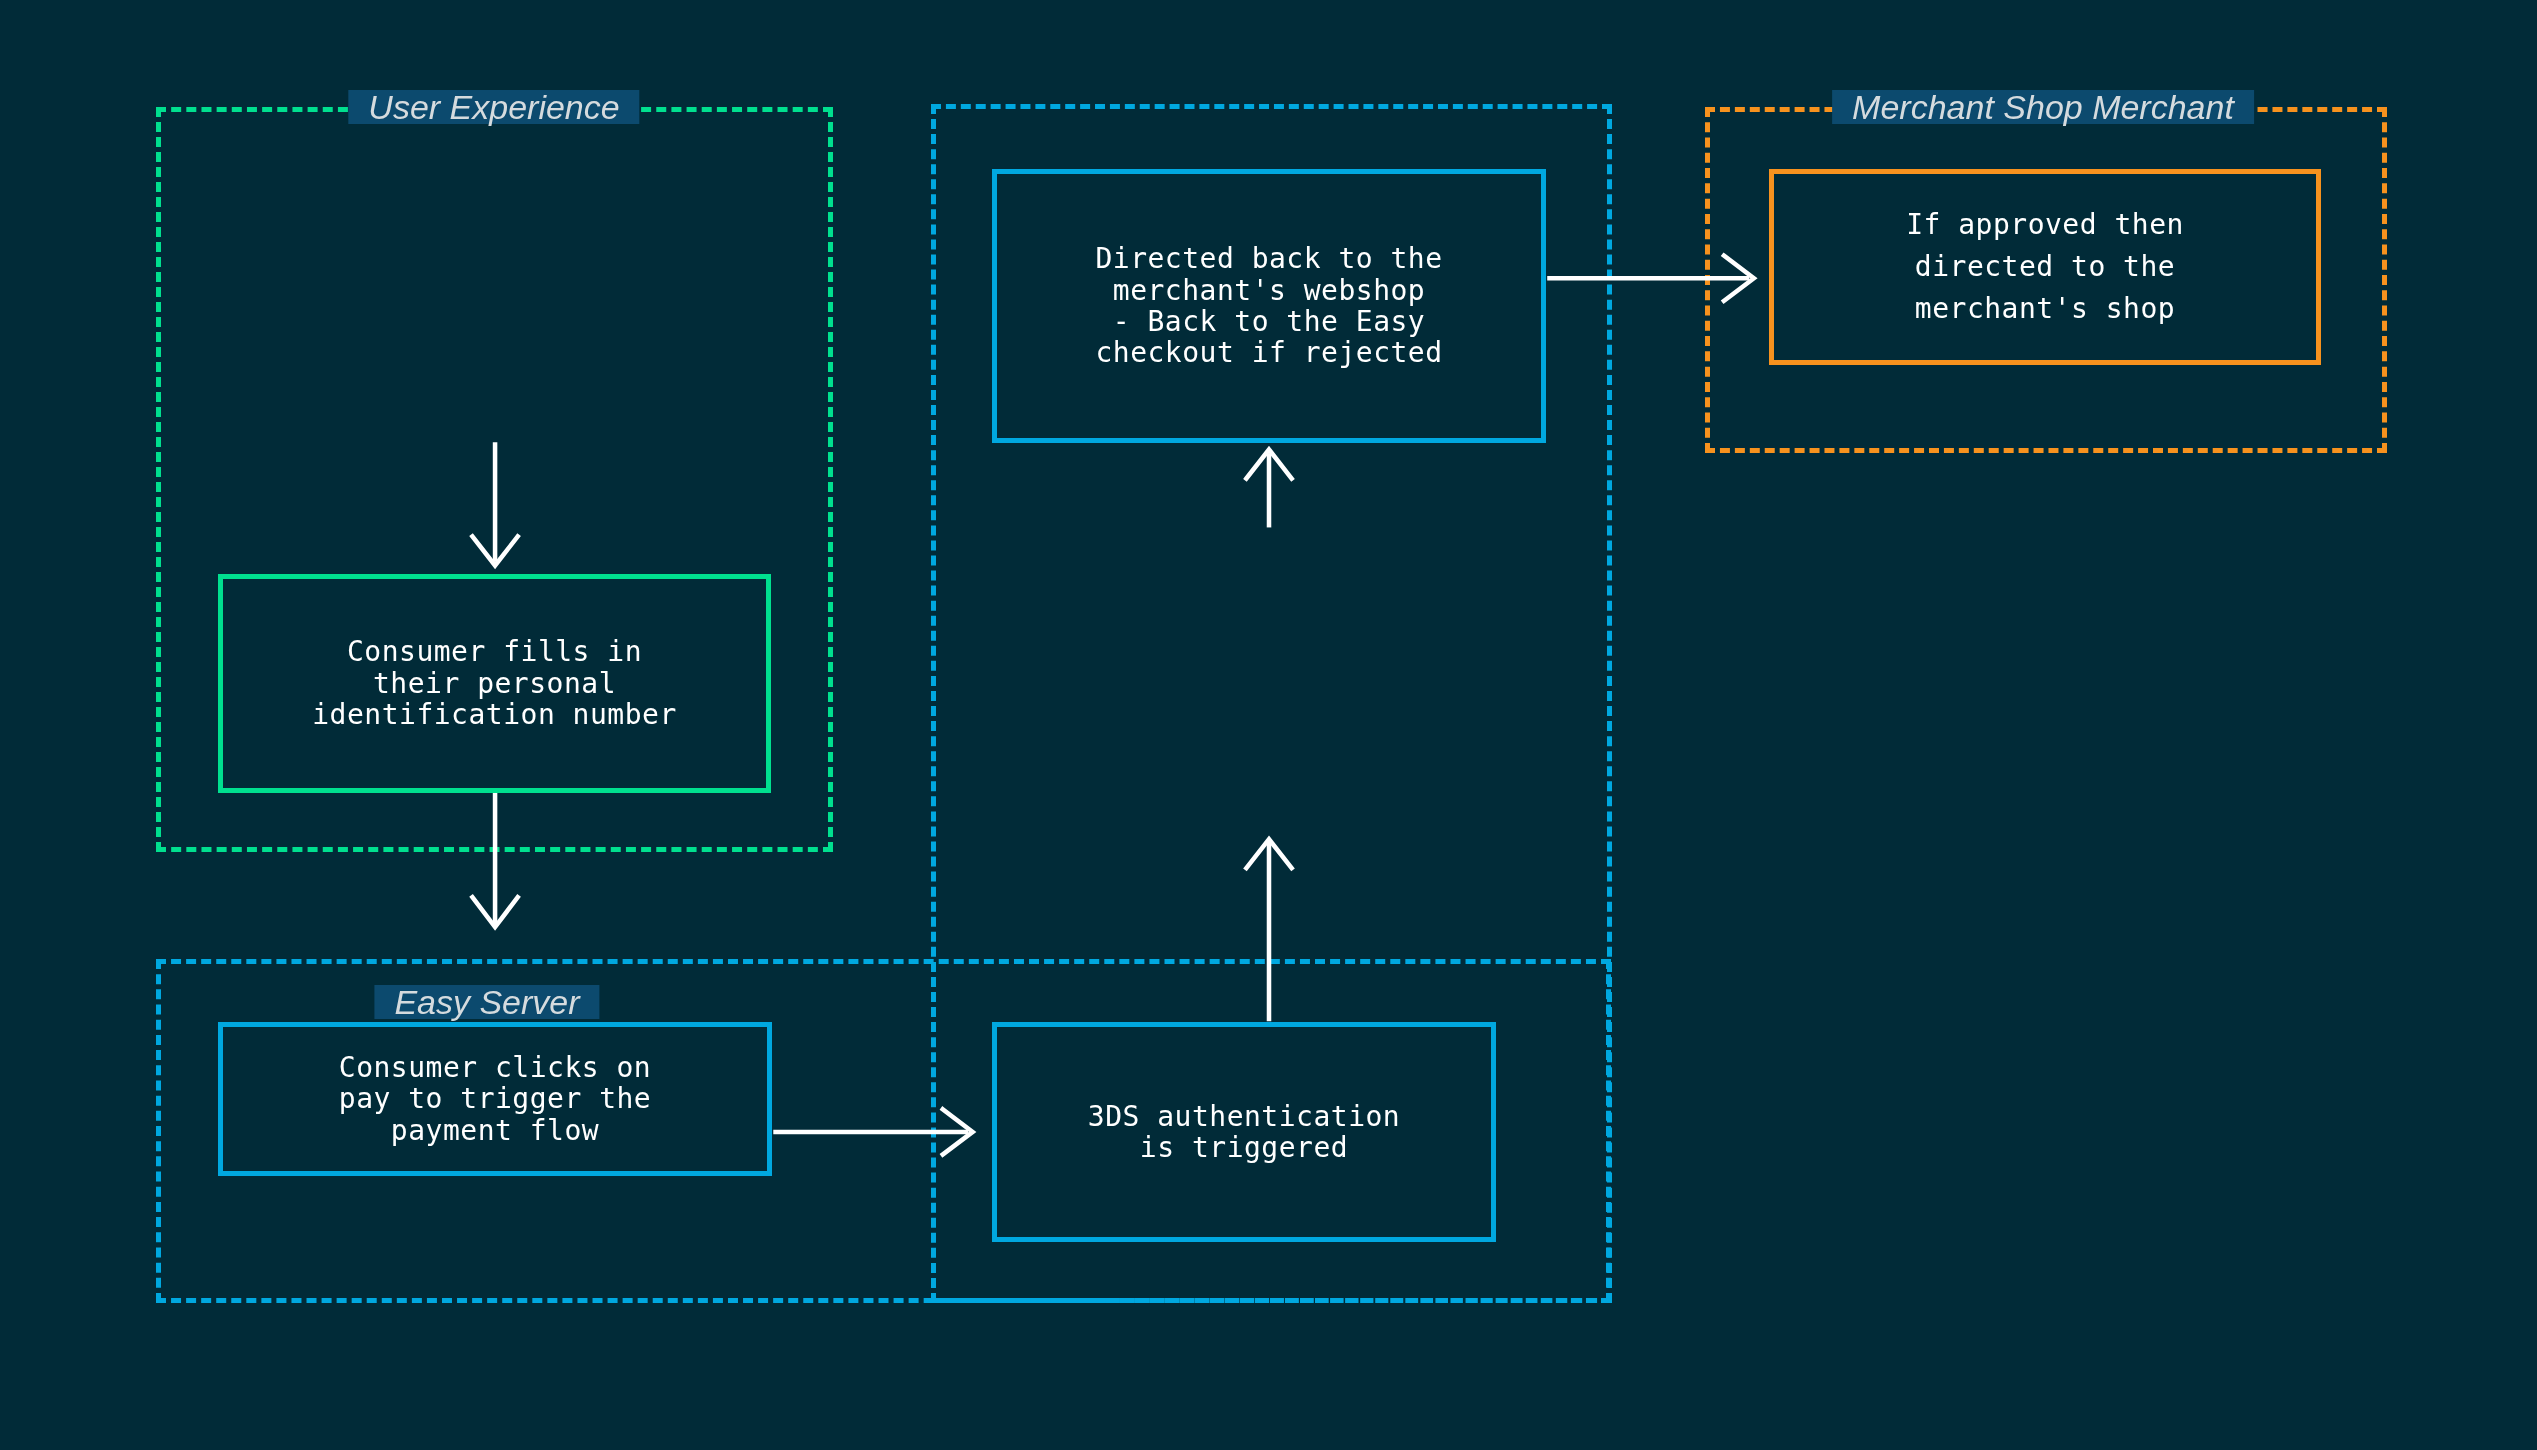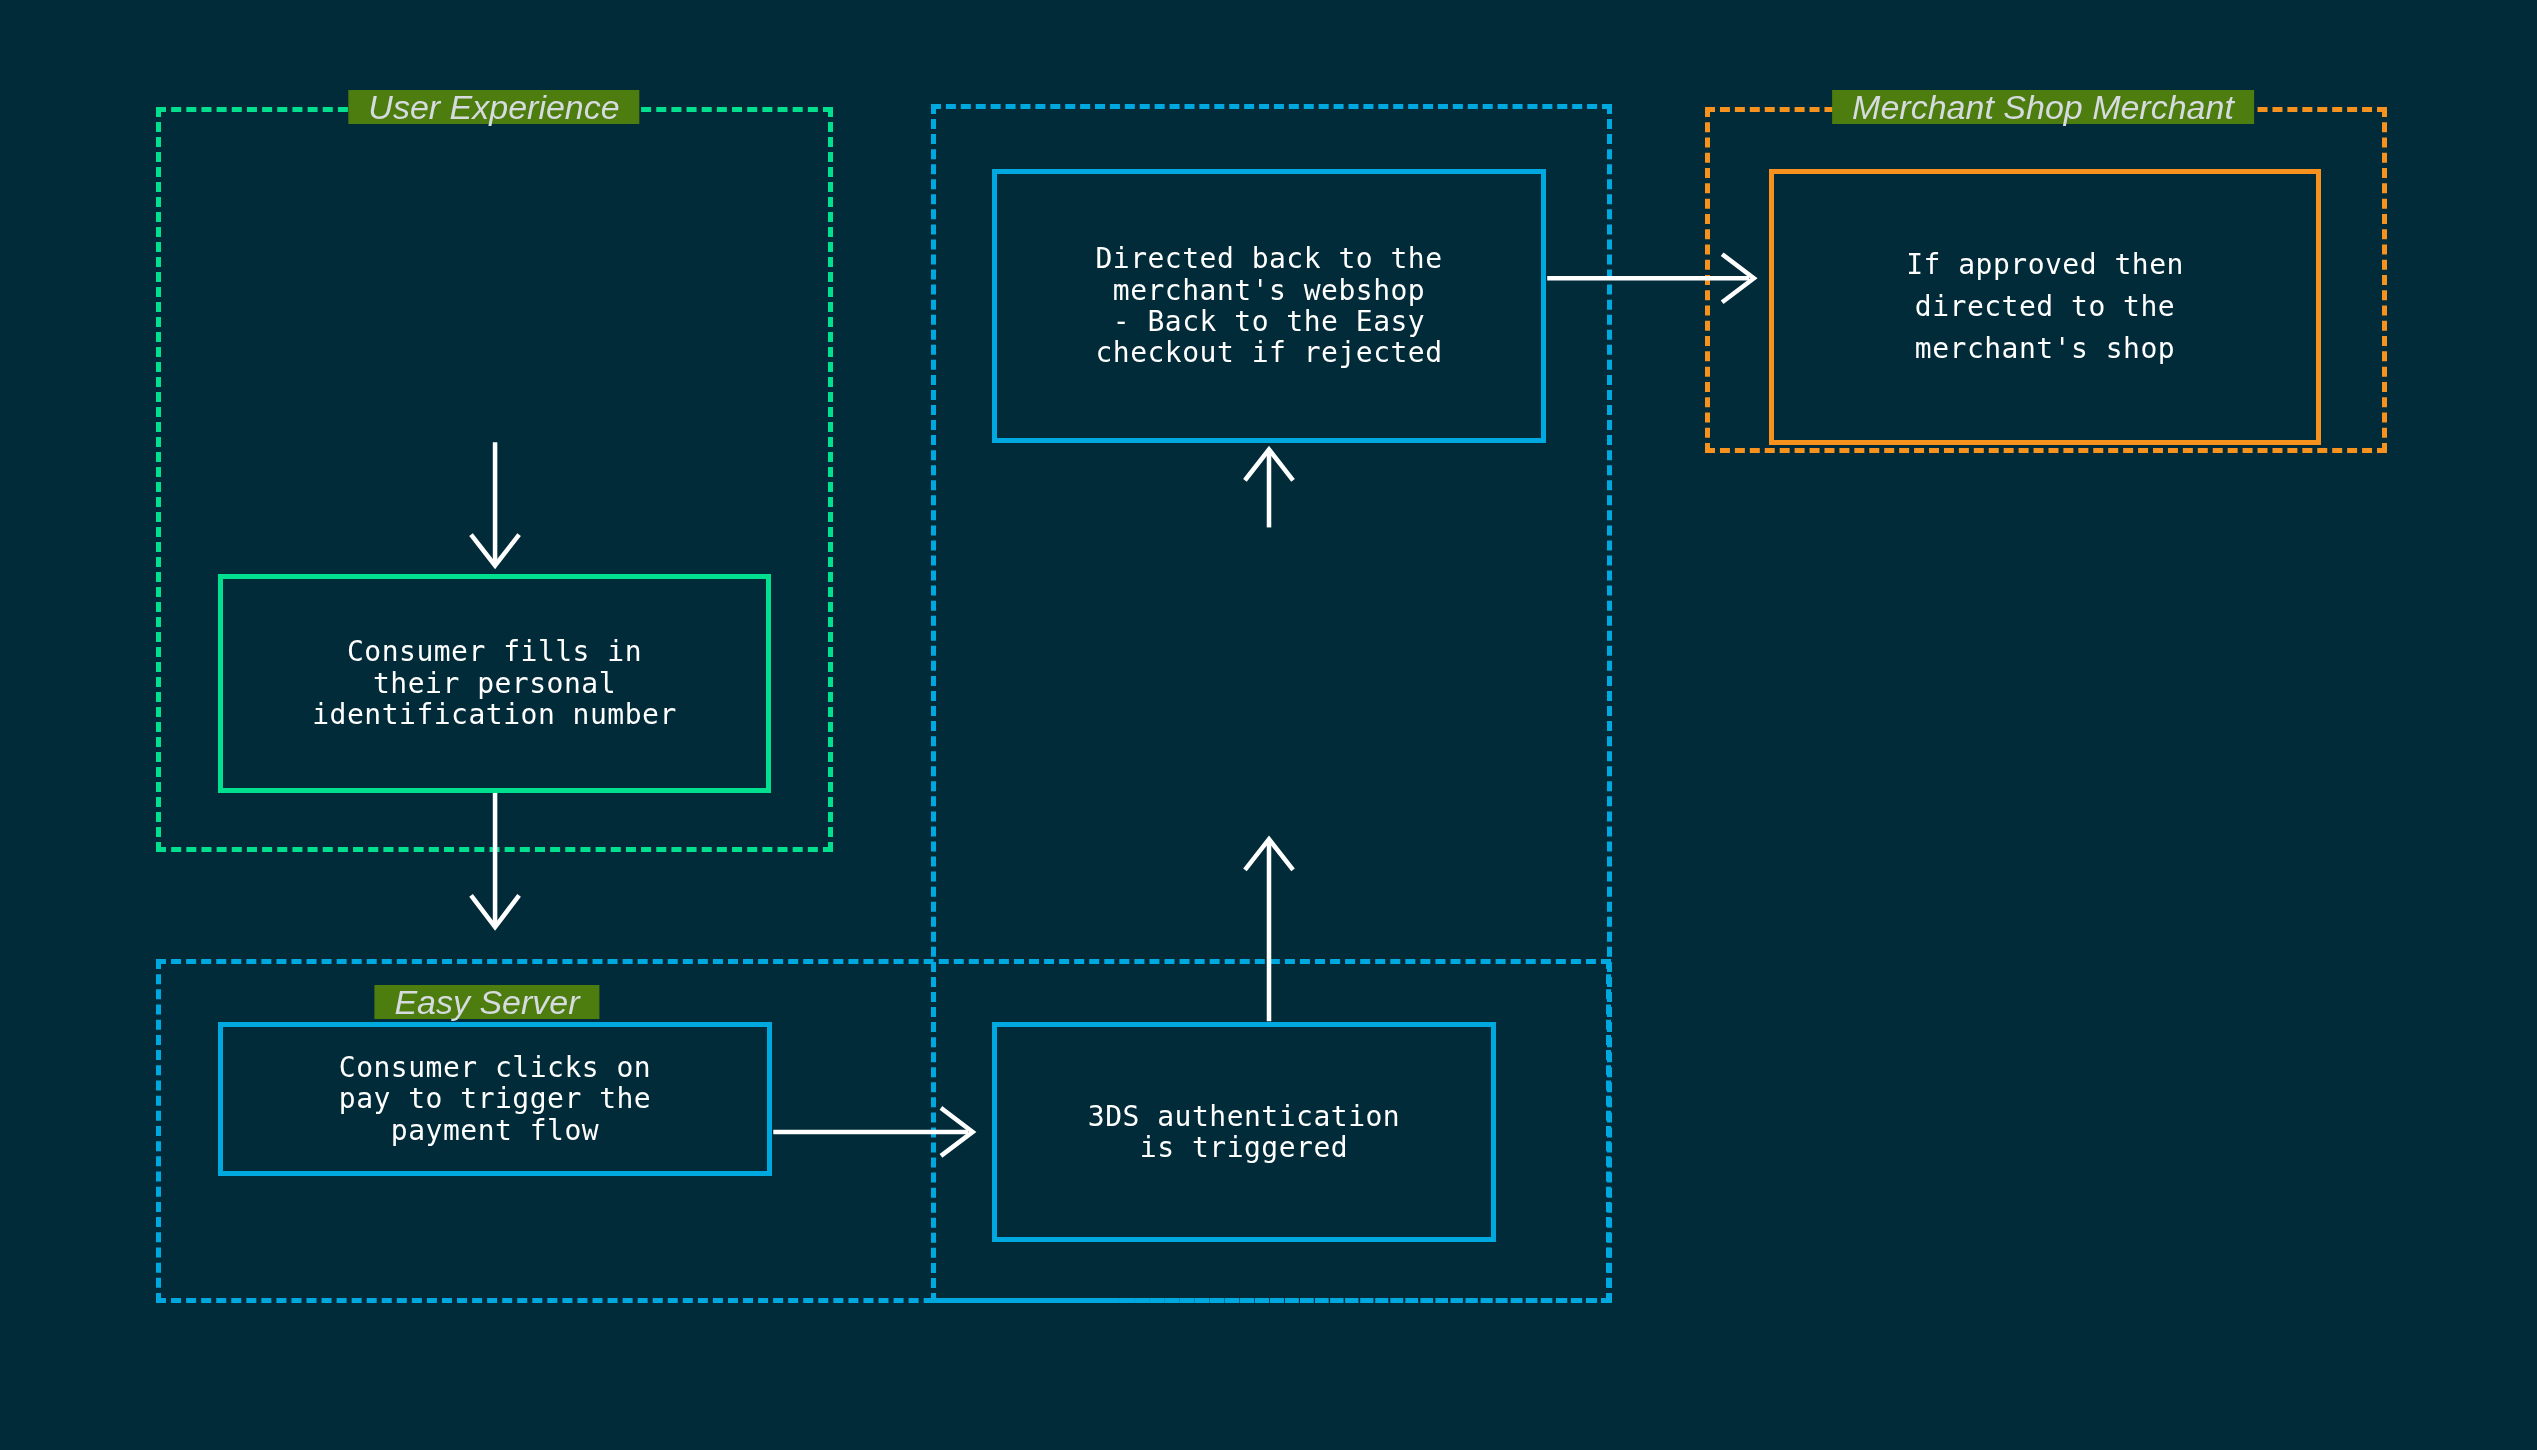--- a/index.html
+++ b/index.html
@@ -24,21 +24,21 @@
     border-width: 5.4px;
     background: transparent;
   }
   .group.green  { border-color: #00e08f; }
   .group.blue   { border-color: #00a8e0; }
   .group.orange { border-color: #f7921e; }
 
   
   .group-label {
     position: absolute;
-    background: #4d7c0f;
+    background: #0c4a6e;
     color: #d5dbde;
     font-family: "Liberation Sans", sans-serif;
     font-style: italic;
     font-size: 34px;
     line-height: 1;
     padding: 0 20px;
     white-space: nowrap;
     transform: translate(-50%, -50%);
   }
 
@@ -100,21 +100,21 @@
 
   <div class="node blue" style="left:992px; top:1022px; width:504px; height:220px;">3DS authentication
 is triggered</div>
 
 
   <div class="node blue" style="left:992px; top:169px; width:554px; height:274px;">Directed back to the
 merchant's webshop
 - Back to the Easy
 checkout if rejected</div>
 
-  <div class="node orange" style="left:1769px; top:169px; width:552px; height:276px;">If approved then
+  <div class="node orange" style="left:1769px; top:169px; width:552px; height:196px;">If approved then
 directed to the
 merchant's shop</div>
 
   <div class="edge" style="left:0; top:0; width:2538px; height:1450px;">
     <svg width="2538" height="1450" viewBox="0 0 2800 1600">
       <g stroke="#ffffff" stroke-width="5" fill="none">
         <line x1="546" y1="488" x2="546" y2="620"></line>
         <polyline points="521,592 546,624 571,592" stroke-linecap="square" stroke-linejoin="miter"></polyline>
       </g>
     </svg>

